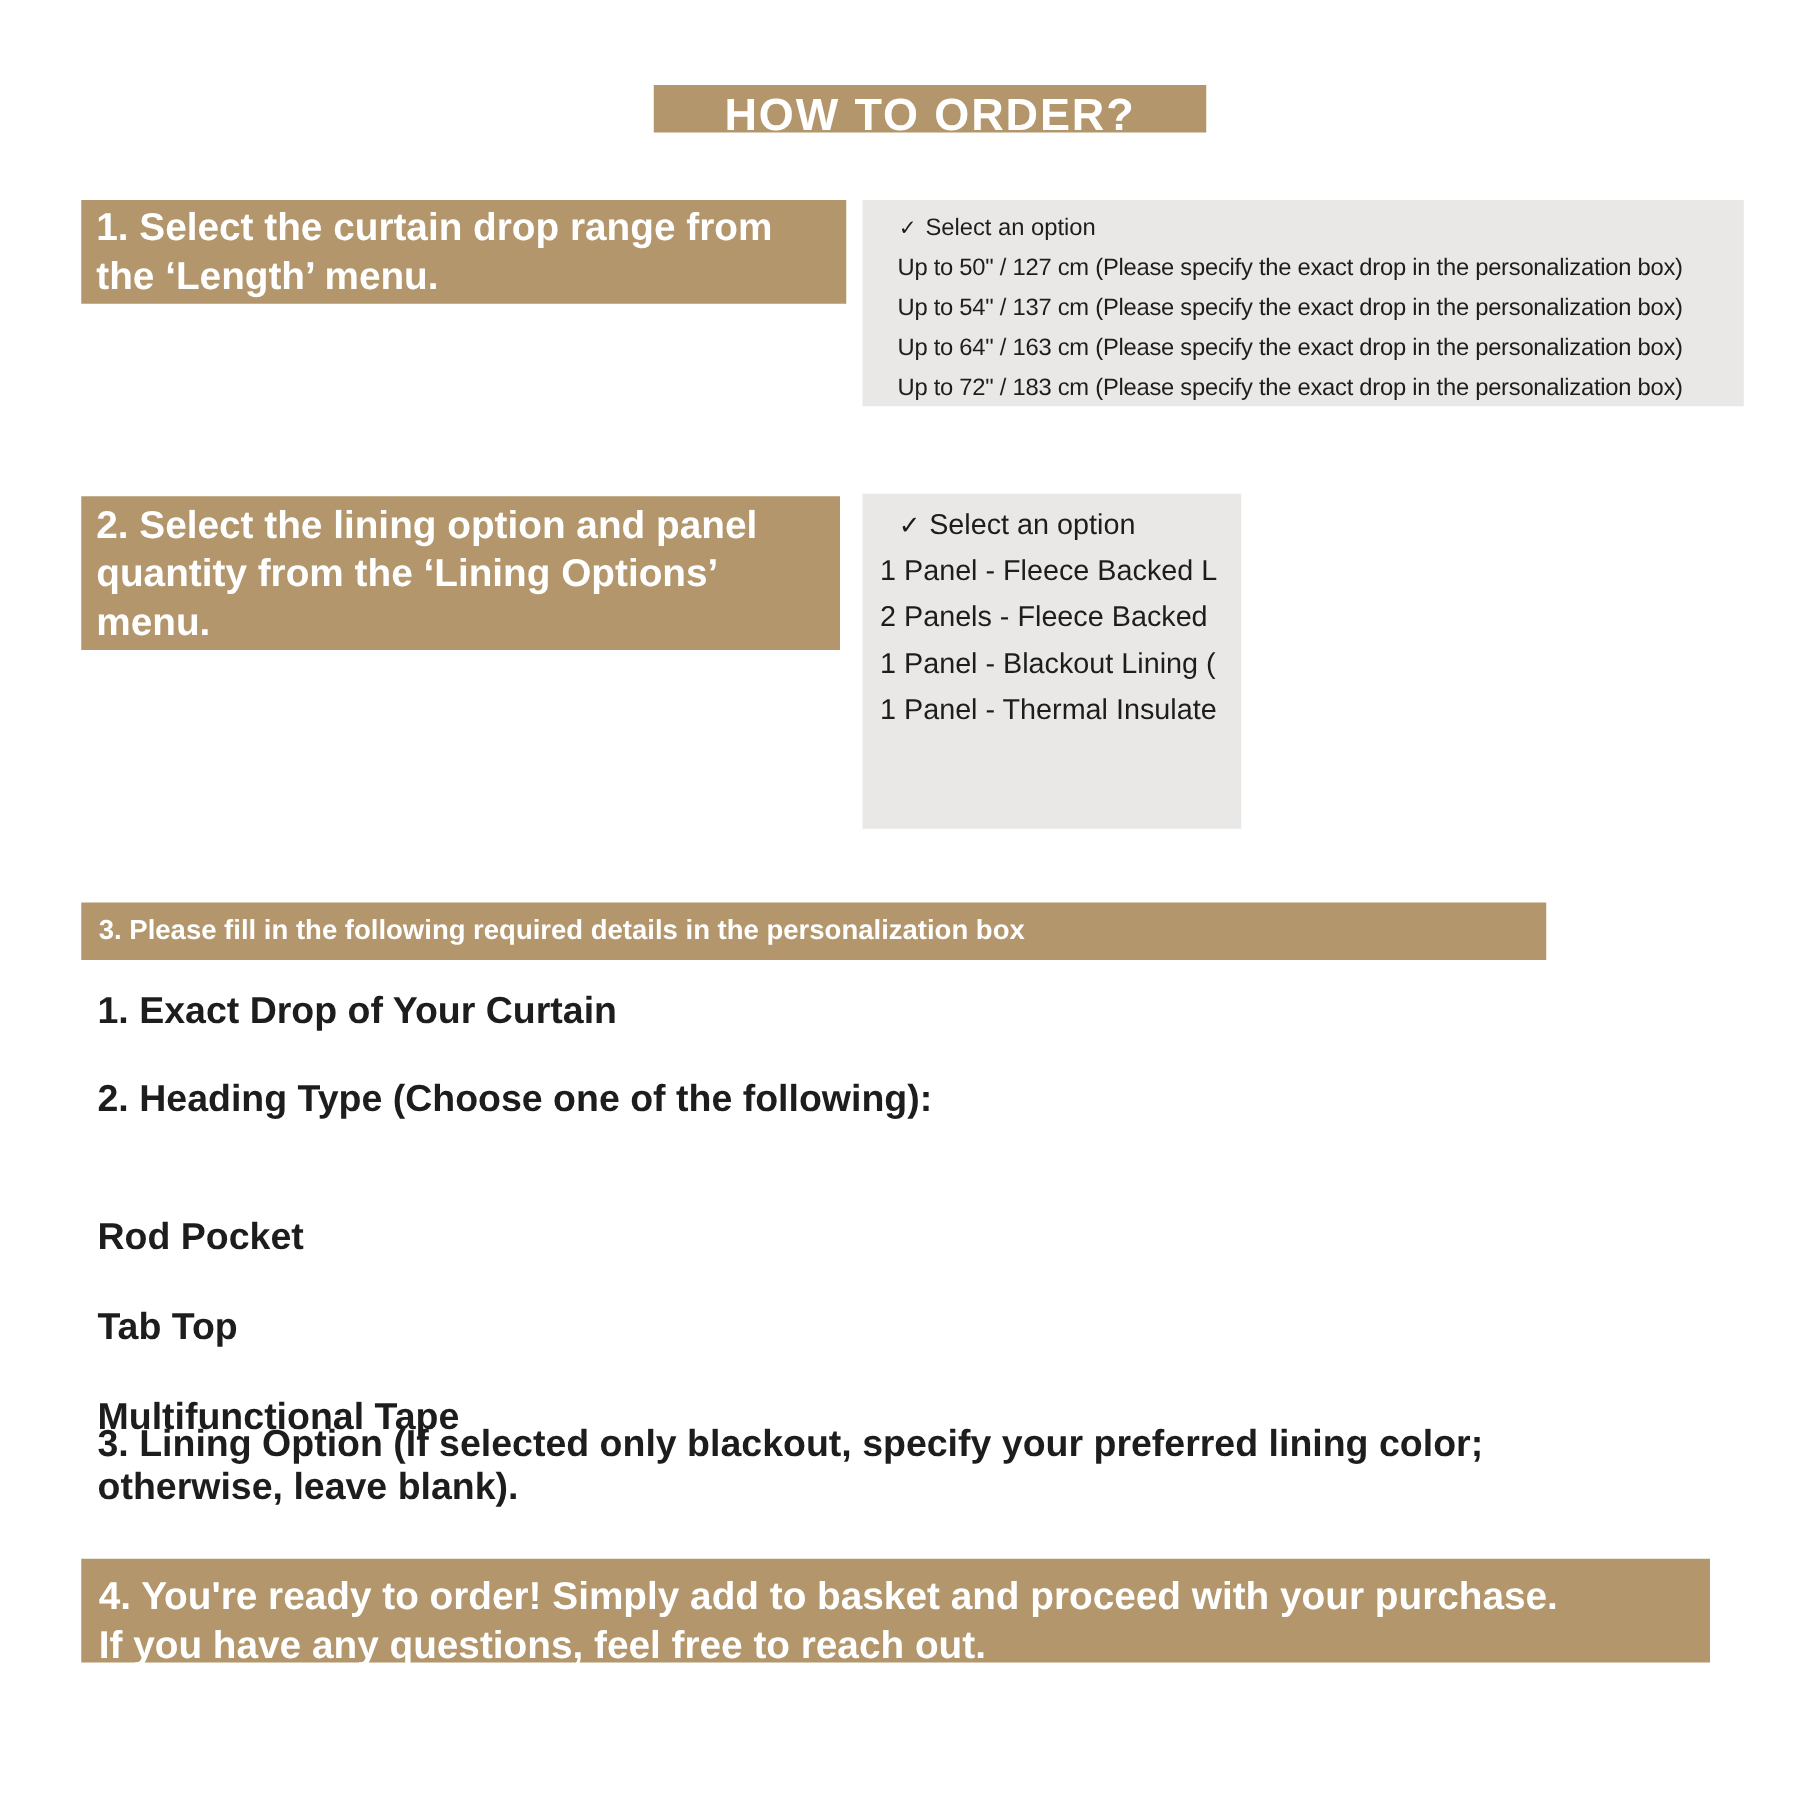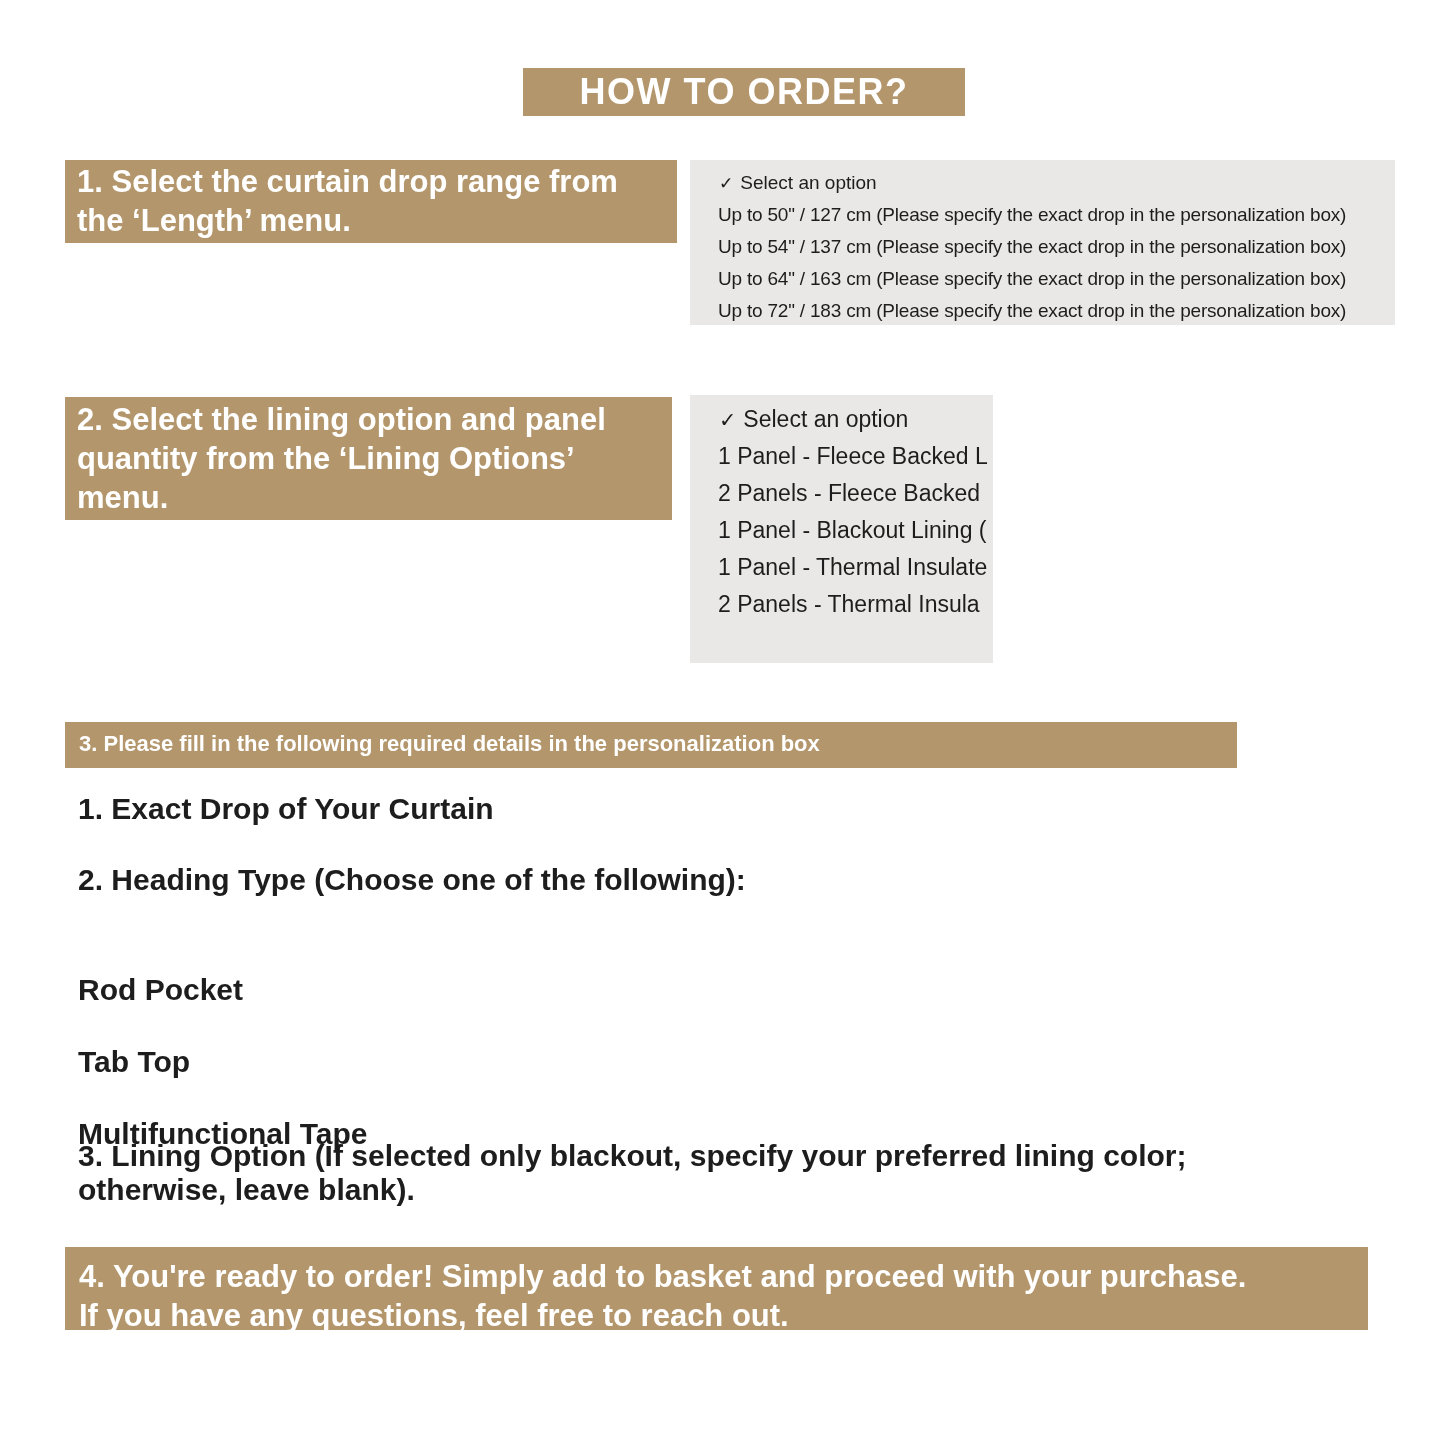--- a/index.html
+++ b/index.html
@@ -10,21 +10,21 @@
   }
   .banner {
     position:absolute;
     background:var(--tan);
     color:var(--white);
     font-weight:bold;
     white-space:pre-line;
   }
   .title-banner {
     position:absolute;
-    left:523px; top:68px; width:442px; height:48px;
+    left:523px; top:68px; width:442px; height:38px;
     background:var(--tan); color:var(--white);
     font-weight:bold; font-size:36px; line-height:48px;
     text-align:center; letter-spacing:1.5px;
   }
   .step1 { left:65px; top:160px; width:612px; height:83px;
            font-size:31px; line-height:39px; padding:2px 0 0 12px; }
   .step2 { left:65px; top:397px; width:607px; height:123px;
            font-size:31px; line-height:39px; padding:3px 0 0 12px; }
   .step3 { left:65px; top:722px; width:1172px; height:46px;
            font-size:22px; line-height:44px; padding-left:14px; white-space:nowrap; overflow:hidden; }
@@ -37,21 +37,21 @@
     color:var(--text-dark);
     overflow:hidden;
   }
   .dd1 { left:690px; top:160px; width:705px; height:165px; padding-top:7px; font-size:19px; }
   .dd2 { left:690px; top:395px; width:303px; height:268px; padding-top:6px; font-size:23px; }
   .dd-row { white-space:nowrap; overflow:hidden; }
   .dd1 .dd-row { height:32px; line-height:32px; }
   .dd2 .dd-row { height:37px; line-height:37px; }
   .dd-row.selected { padding-left:18px;margin-left:11px; }
   .dd1 .dd-row.opt { padding-left:28px; letter-spacing:-0.2px; }
-  .dd2 .dd-row.opt { padding-left:28px; }
+  .dd2 .dd-row.opt { padding-left:14px; }
   .check { display:inline-block; margin-right:7px; font-size:0.9em; }
 
   .p-text {
     position:absolute; left:78px;
     color:var(--text-dark);
     font-weight:bold; font-size:30px;
     white-space:pre-line;
   }
   .p-item1 { top:792px; }
   .p-item2 { top:863px; }
@@ -81,21 +81,20 @@
 menu.</div>
 
 <div class="dropdown dd2">
   <div class="dd-row selected">
     <span class="check">✓</span><span>Select an option</span>
   </div>
   <div class="dd-row opt">1 Panel - Fleece Backed L</div>
   <div class="dd-row opt">2 Panels - Fleece Backed</div>
   <div class="dd-row opt">1 Panel - Blackout Lining (</div>
   <div class="dd-row opt">1 Panel - Thermal Insulate</div>
-  <div class="dd-row opt">2 Panels - Thermal Insula</div>
 </div>
 
 <div class="banner step3">3. Please fill in the following required details in the personalization box</div>
 
 <div class="p-text p-item1">1. Exact Drop of Your Curtain</div>
 <div class="p-text p-item2">2. Heading Type (Choose one of the following):</div>
 
 <div class="p-text p-options">
   <div>Rod Pocket</div>
   <div>Tab Top</div>

